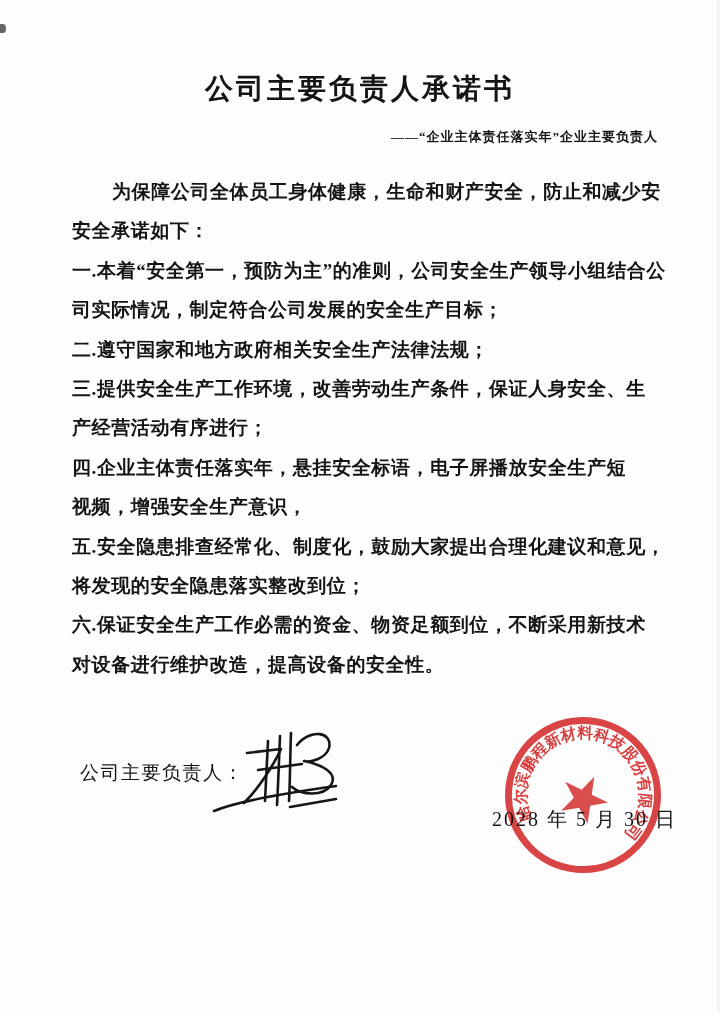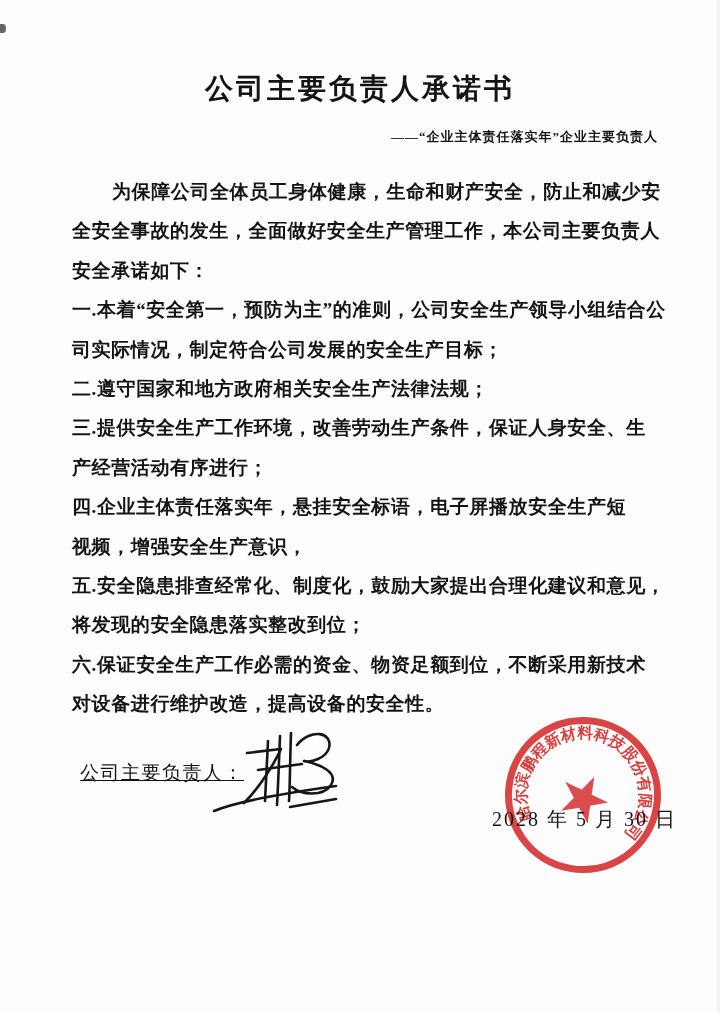--- a/index.html
+++ b/index.html
@@ -31,21 +31,21 @@
     white-space:nowrap;
   }
   .doc-body{
     position:absolute;top:172px;left:72px;right:67px;
     font-size:19px;letter-spacing:.6px;line-height:39.4px;font-weight:bold;
   }
   .doc-body .line{white-space:nowrap;}
   .doc-body .line.indent{text-indent:40px;}
   .sign-label{
     position:absolute;left:80px;top:760px;
-    font-size:19px;letter-spacing:1.5px;white-space:nowrap;text-decoration:underline;
+    font-size:19px;letter-spacing:1.5px;white-space:nowrap;
   }
   .signature-svg{position:absolute;left:203px;top:722px;}
   .doc-date{
     position:absolute;left:492px;top:806px;
     font-size:20px;letter-spacing:2px;white-space:nowrap;z-index:1;
   }
   .seal-svg{
     position:absolute;left:501px;top:713px;z-index:2;
     mix-blend-mode:multiply;
   }
@@ -57,21 +57,20 @@
 
   <div class="edge-shade"></div>
   <div class="speck"></div>
 
   <div class="doc-title">公司主要负责人承诺书</div>
 
   <div class="doc-subtitle">——“企业主体责任落实年”企业主要负责人</div>
 
   <div class="doc-body" id="doc-body">
       <div class="line indent">为保障公司全体员工身体健康，生命和财产安全，防止和减少安</div>
-      <div class="line">全安全事故的发生，全面做好安全生产管理工作，本公司主要负责人</div>
       <div class="line">安全承诺如下：</div>
       <div class="line">一.本着“安全第一，预防为主”的准则，公司安全生产领导小组结合公</div>
       <div class="line">司实际情况，制定符合公司发展的安全生产目标；</div>
       <div class="line">二.遵守国家和地方政府相关安全生产法律法规；</div>
       <div class="line">三.提供安全生产工作环境，改善劳动生产条件，保证人身安全、生</div>
       <div class="line">产经营活动有序进行；</div>
       <div class="line">四.企业主体责任落实年，悬挂安全标语，电子屏播放安全生产短</div>
       <div class="line">视频，增强安全生产意识，</div>
       <div class="line">五.安全隐患排查经常化、制度化，鼓励大家提出合理化建议和意见，</div>
       <div class="line">将发现的安全隐患落实整改到位；</div>

